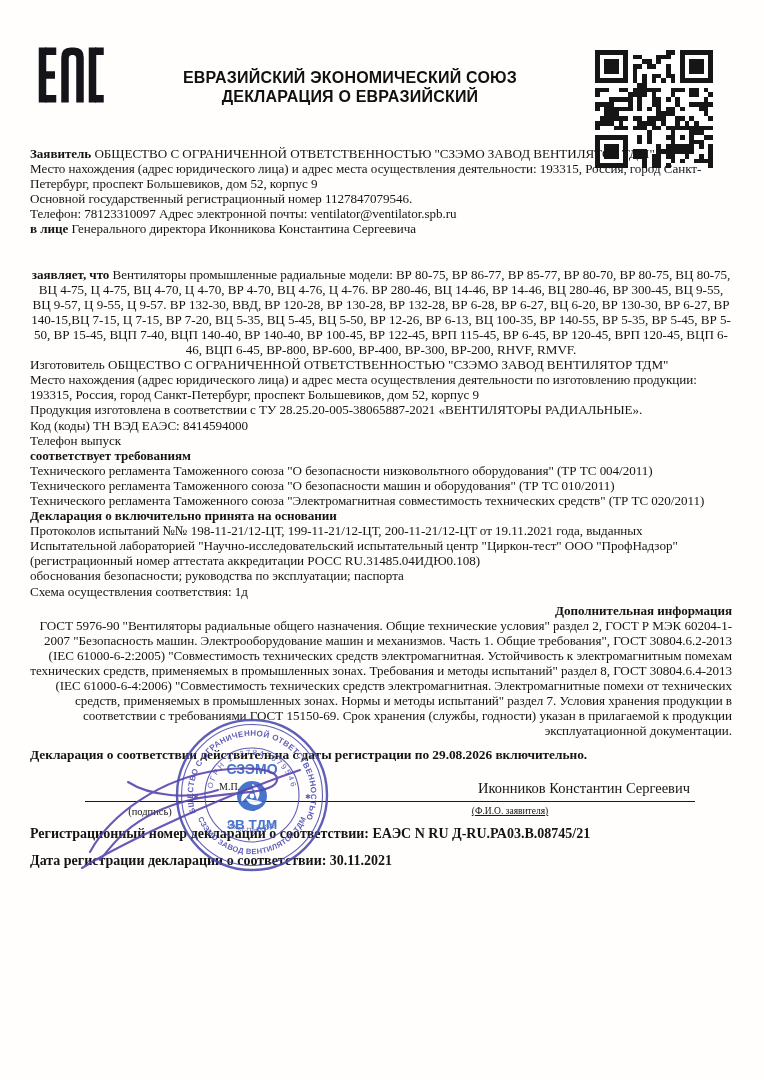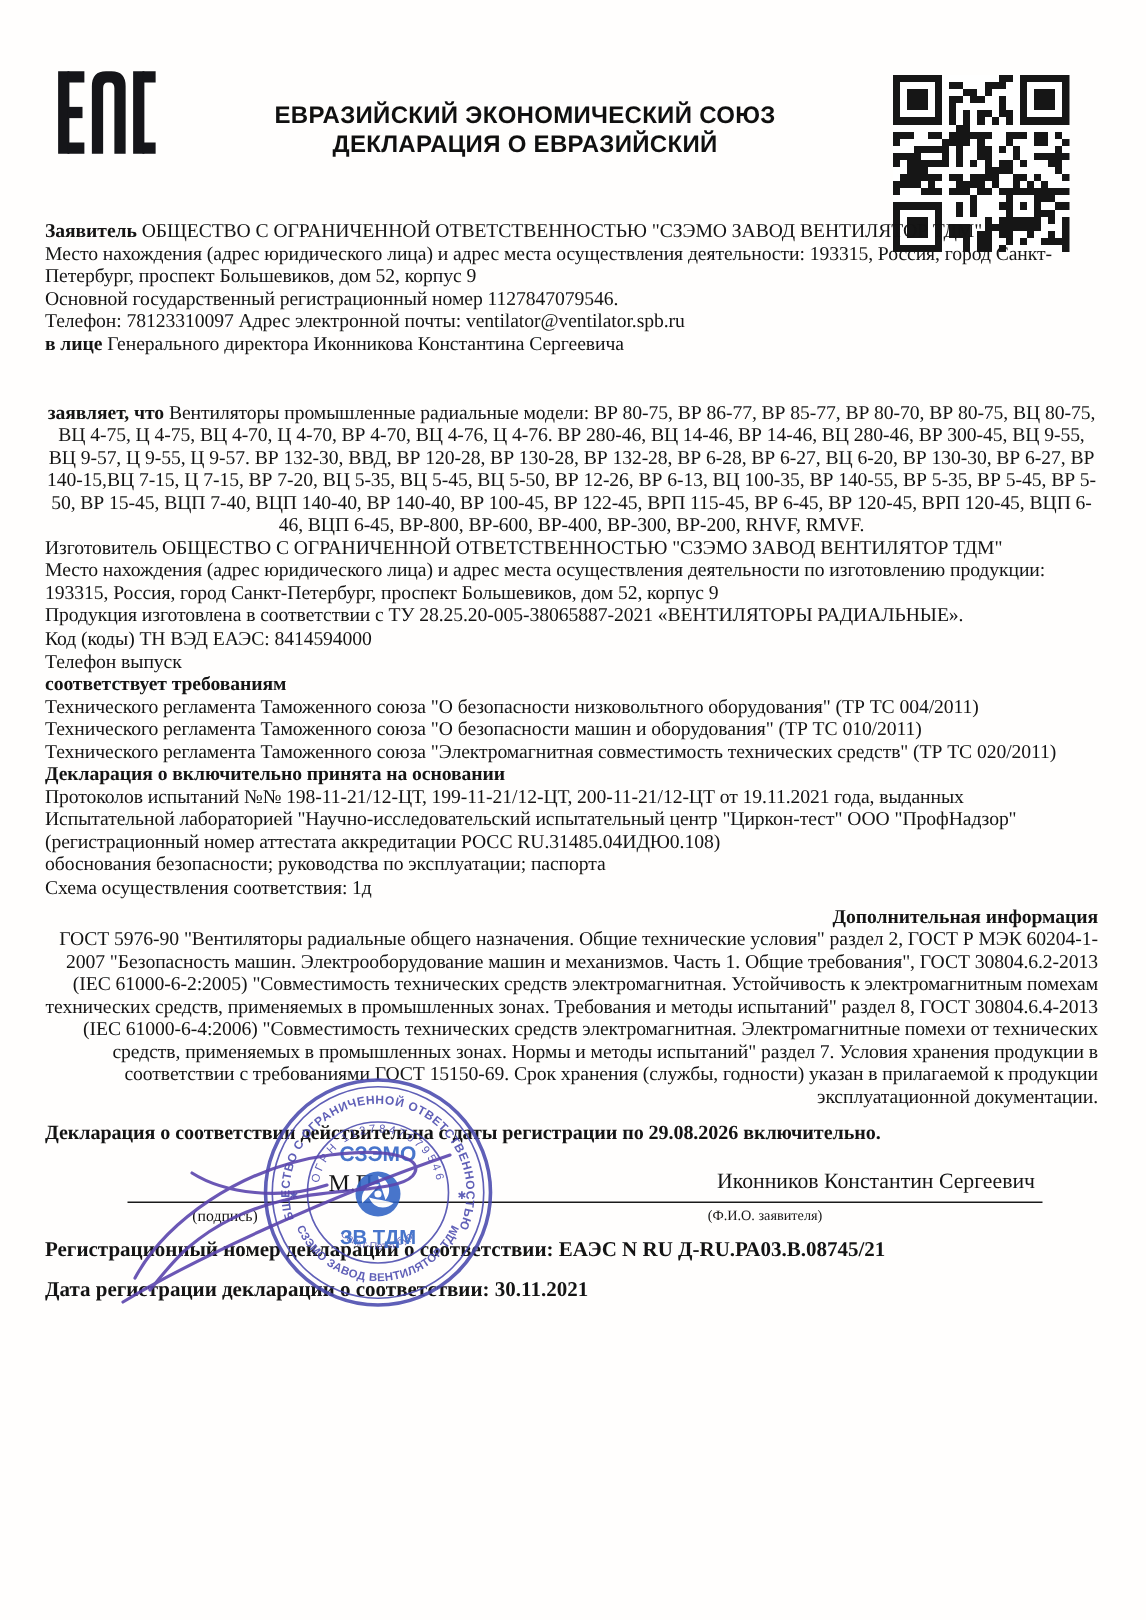--- a/index.html
+++ b/index.html
@@ -16,22 +16,22 @@
   .bodytext p{margin:0;}
   .b{font-weight:bold;}
   .sec-applicant{margin-bottom:30px;}
   .sec-declares{text-align:center;}
   .sec-additional{margin-top:4px;text-align:right;}
   .sec-validity{margin-top:9px;font-size:13.4px;}
   
   .sig-name{position:absolute;left:330px;top:780px;width:360px;text-align:right;font-size:14.5px;z-index:2;}
   .sig-rule{position:absolute;left:85px;top:801px;width:610px;border-top:1.6px solid #1a1a1a;z-index:1;}
   .sig-podpis{position:absolute;left:95px;top:806px;width:110px;text-align:center;font-size:10.5px;z-index:2;}
-  .sig-fio{position:absolute;left:415px;top:806px;width:190px;text-align:center;font-size:9.5px;z-index:2;}
-  .mp-label{position:absolute;left:219px;top:781px;font-size:16px;z-index:2;}
+  .sig-fio{position:absolute;left:415px;top:806px;width:190px;text-align:center;font-size:9.5px;z-index:2;text-decoration:underline;}
+  .mp-label{position:absolute;left:219px;top:781px;font-size:10px;z-index:2;}
   .stamp{position:absolute;left:173px;top:716px;width:158px;height:158px;z-index:3;opacity:.88;}
   .signature-stroke{position:absolute;left:68px;top:740px;width:270px;height:145px;z-index:4;}
   .reg-line{position:absolute;left:30px;width:710px;font-weight:bold;font-size:14px;}
   .reg-number{top:826px;}
   .reg-date{top:853px;}
 </style>
 </head>
 <body>
 
 <div class="page">

